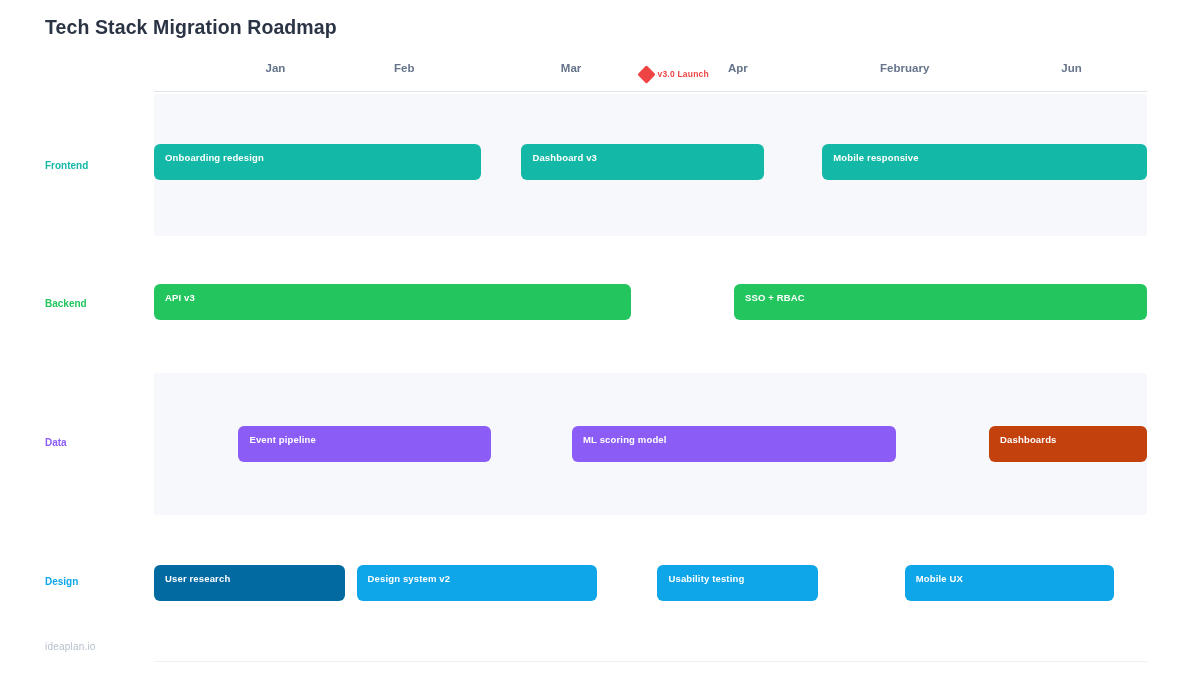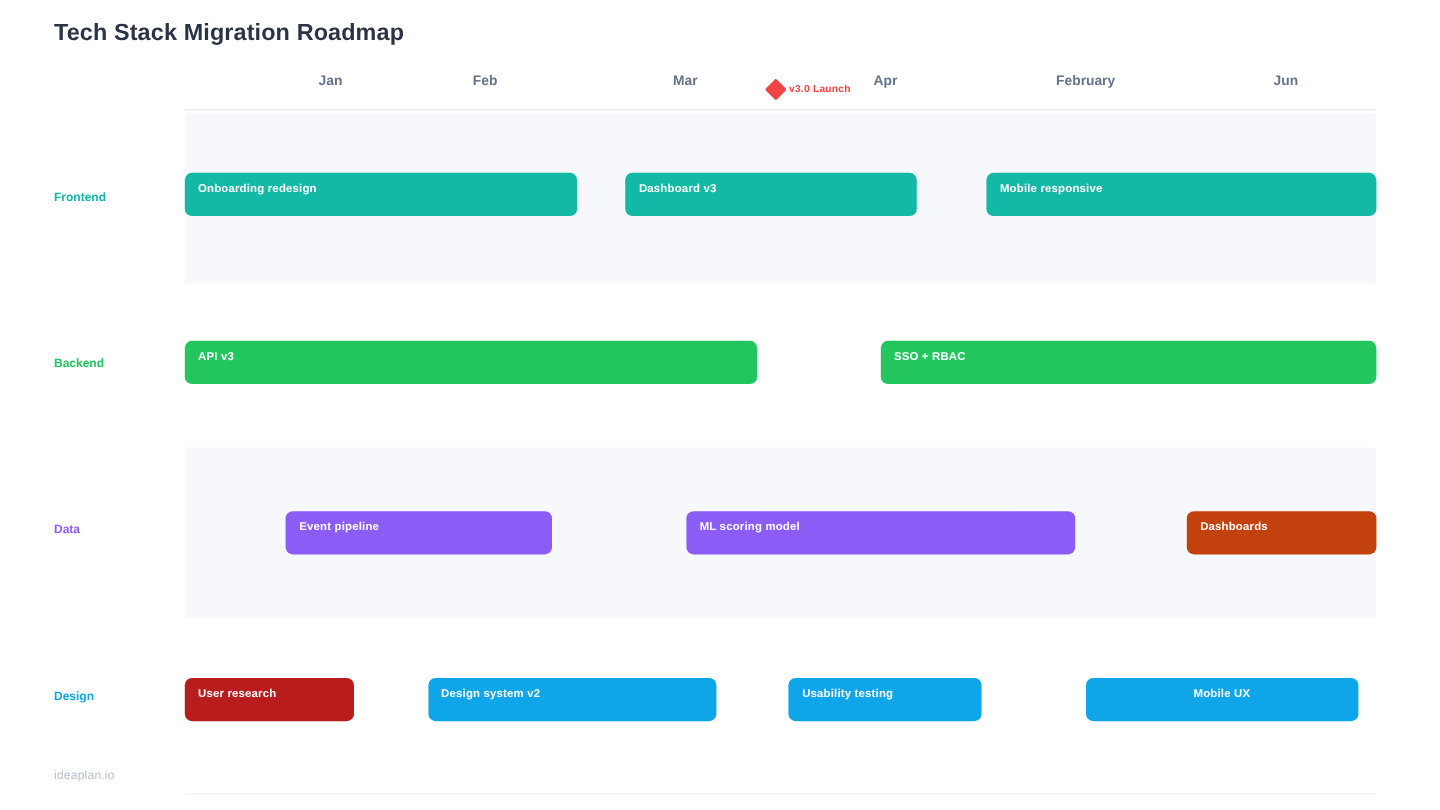--- a/index.html
+++ b/index.html
@@ -186,42 +186,42 @@
         <div class="bar" style="left: 154px; width: 477px; top: 48px; background: rgb(34, 197, 94);">
           <span class="bar-label">API v3</span>
         </div>
         <div class="bar" style="left: 733.912px; width: 413.088px; top: 48px; background: rgb(34, 197, 94);">
           <span class="bar-label">SSO + RBAC</span>
         </div>
       </div>
       <div class="lane-label" style="top: 303px; color: rgb(34, 197, 94);">Backend</div>
       <div class="lane" style="top: 373px; height: 142px;">
         <div class="lane-band" style="background: rgb(246, 248, 251);"></div>
-        <div class="bar" style="left: 238.405px; width: 222px; top: 53px; background: rgb(139, 92, 246);">
+        <div class="bar" style="left: 238.405px; width: 253px; top: 53px; background: rgb(139, 92, 246);">
           <span class="bar-label">Event pipeline</span>
         </div>
         <div class="bar" style="left: 572.053px; width: 323.718px; top: 53px; background: rgb(139, 92, 246);">
           <span class="bar-label">ML scoring model</span>
         </div>
         <div class="bar" style="left: 989.113px; width: 157.887px; top: 53px; background: #c2410c;">
           <span class="bar-label">Dashboards</span>
         </div>
       </div>
       <div class="lane-label" style="top: 442px; color: rgb(139, 92, 246);">Data</div>
       <div class="lane" style="top: 515px; height: 125px;">
-        <div class="bar" style="left: 154px; width: 141px; top: 50px; background: #b91c1c;">
+        <div class="bar" style="left: 154px; width: 191px; top: 50px; background: #0369a1;">
           <span class="bar-label">User research</span>
         </div>
         <div class="bar" style="left: 356.572px; width: 240.306px; top: 50px; background: rgb(14, 165, 233);">
           <span class="bar-label">Design system v2</span>
         </div>
         <div class="bar" style="left: 657.451px; width: 160.866px; top: 50px; background: rgb(14, 165, 233);">
           <span class="bar-label">Usability testing</span>
         </div>
-        <div class="bar" style="left: 904.708px; width: 227px; top: 50px; background: rgb(14, 165, 233); justify-content: center;">
+        <div class="bar" style="left: 904.708px; width: 209px; top: 50px; background: rgb(14, 165, 233);">
           <span class="bar-label">Mobile UX</span>
         </div>
       </div>
       <div class="lane-label" style="top: 581px; color: rgb(14, 165, 233);">Design</div>
     </div>
 
   <div class="footer-line"></div>
 
   <div class="watermark">ideaplan.io</div>
 

